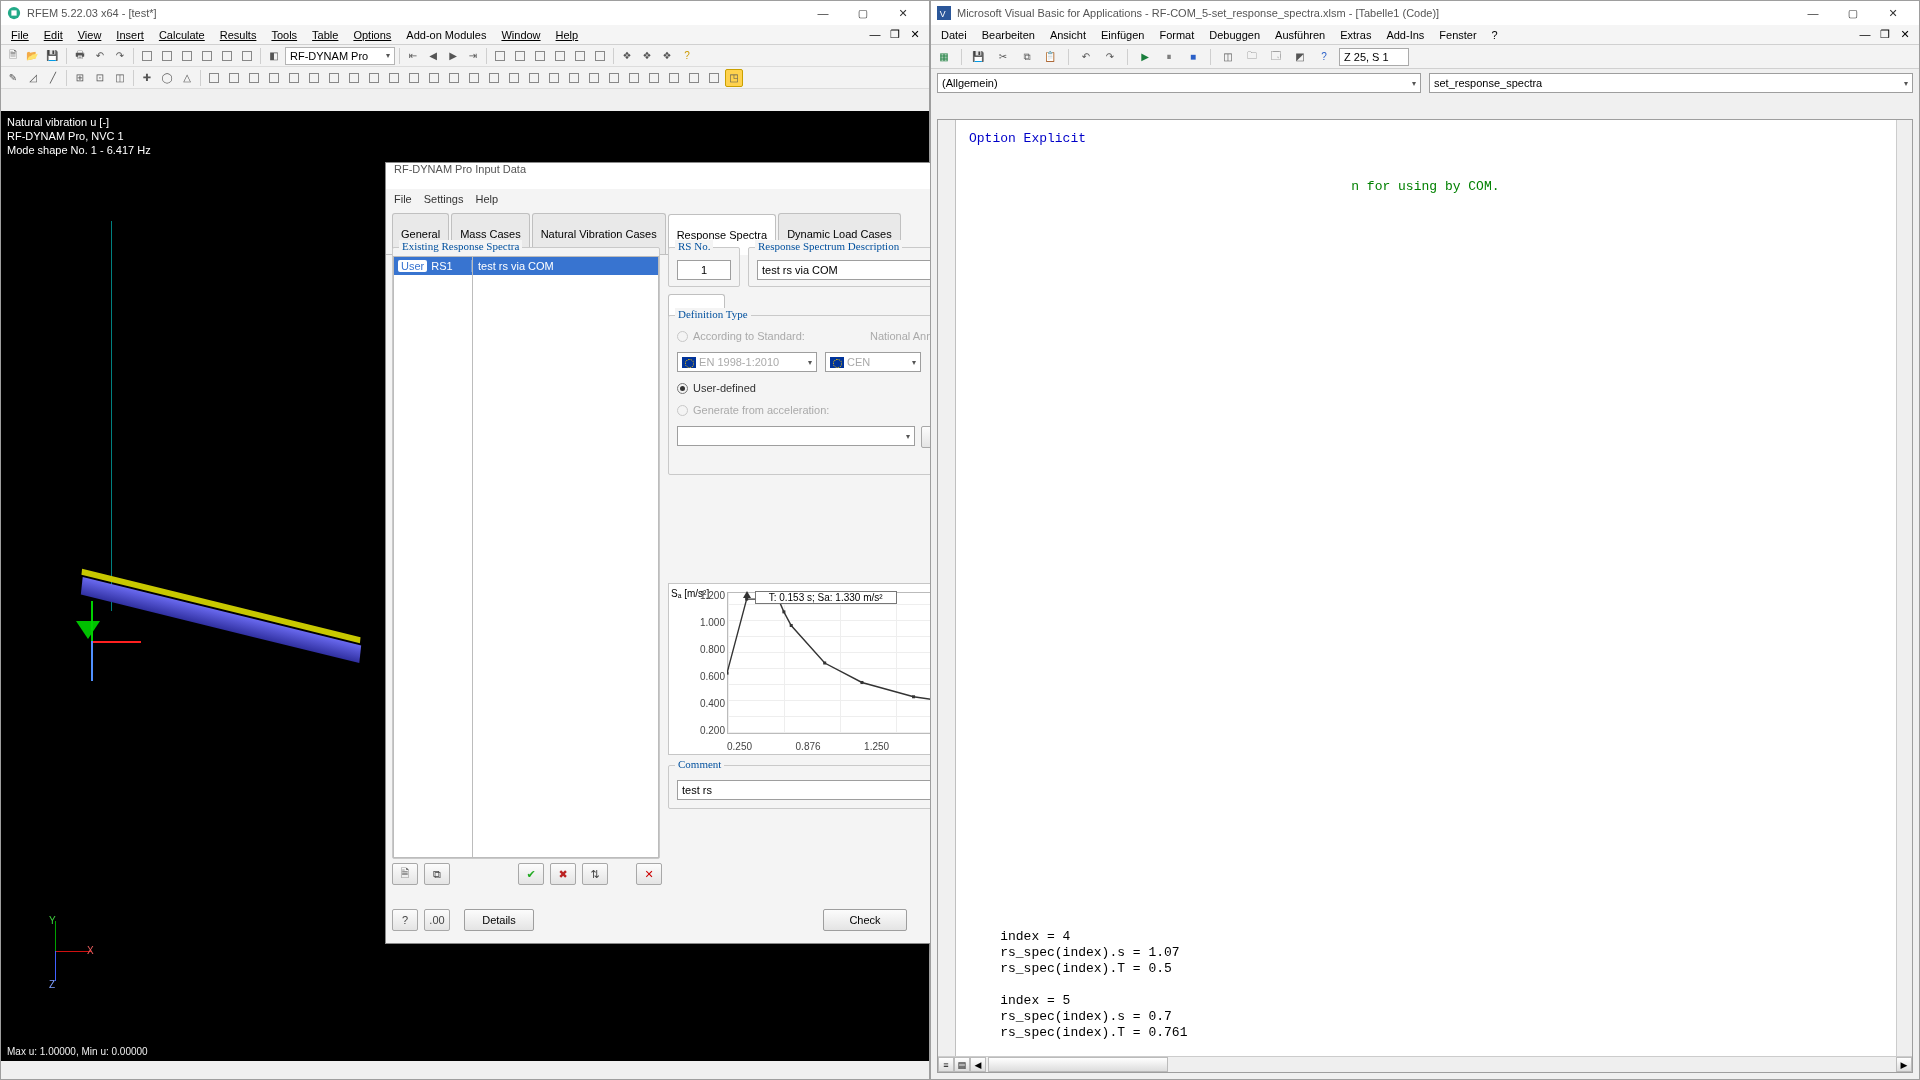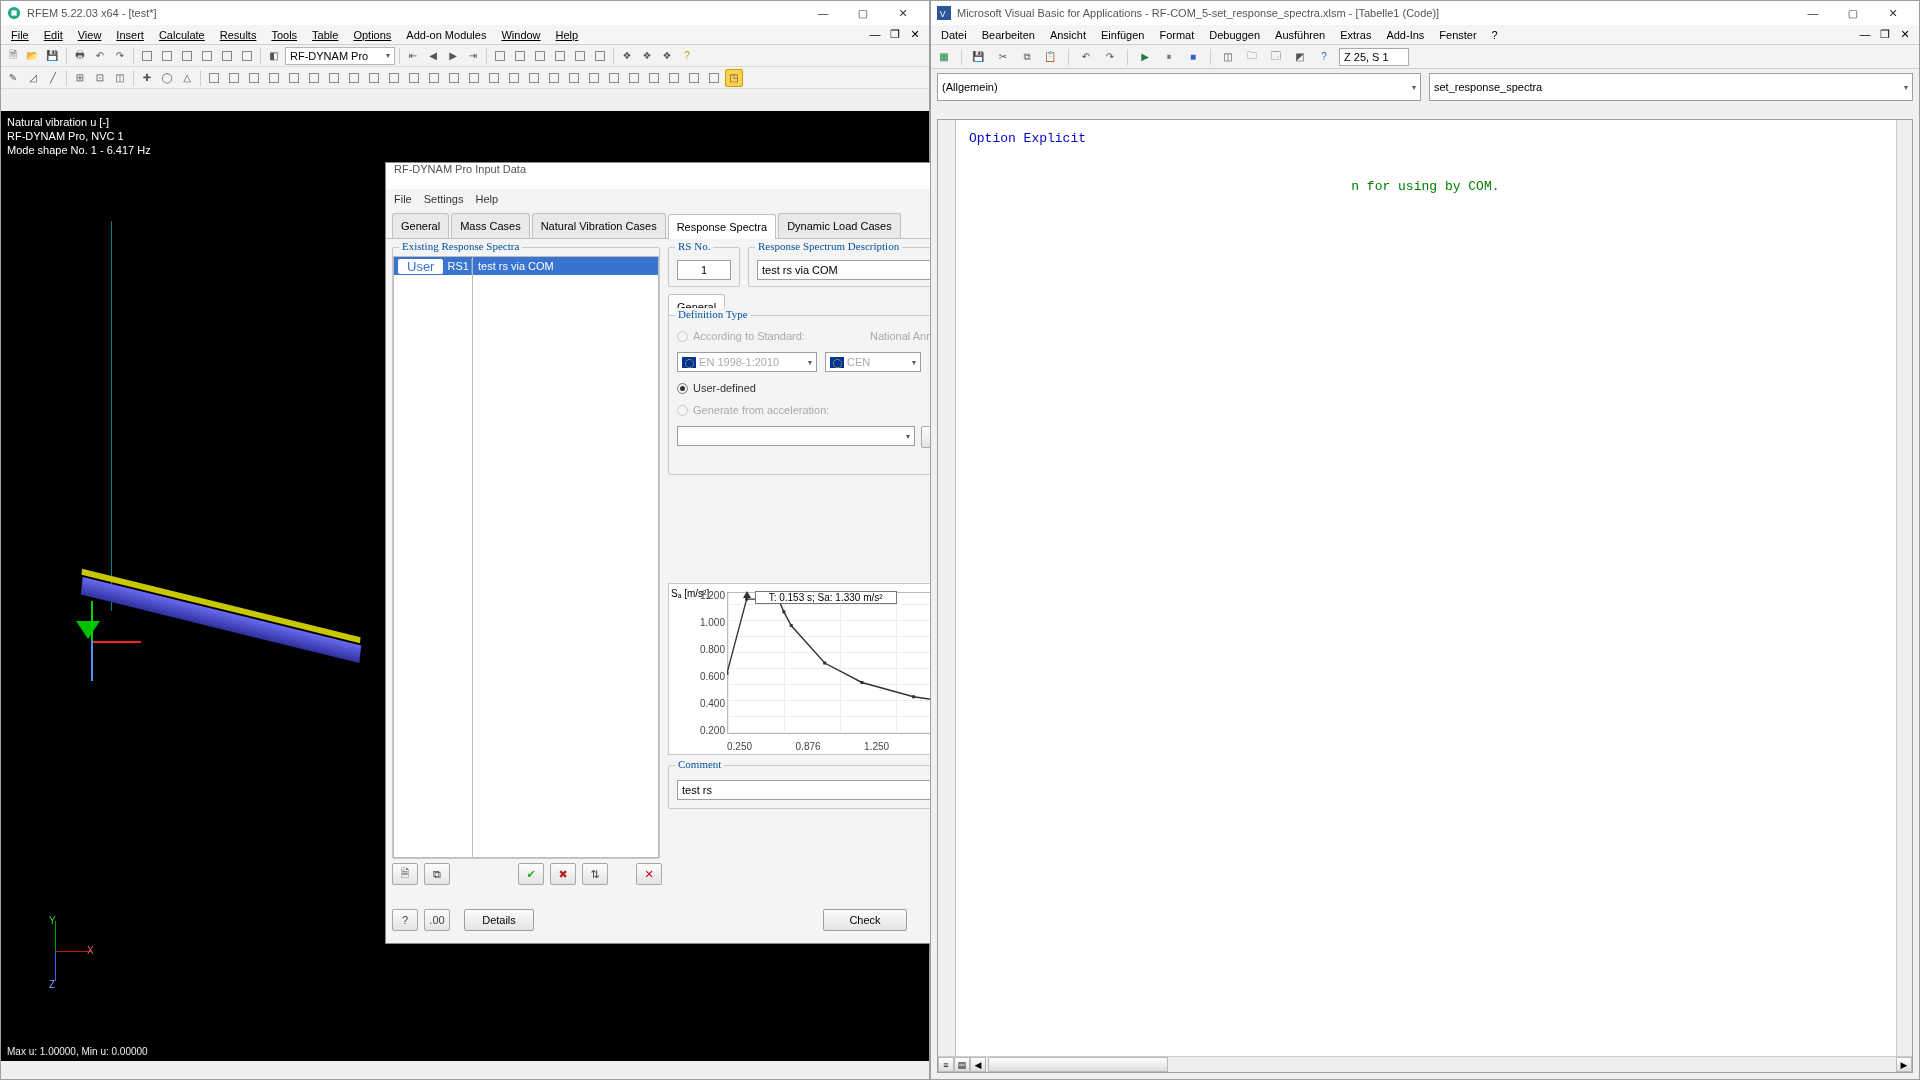--- a/index.html
+++ b/index.html
@@ -40,29 +40,29 @@
   .statusbar { position:absolute; left:0; bottom:0; right:0; height:18px; background:#ece9d8; border-top:1px solid #aaa; display:flex; align-items:center; }
   .statusbar .cell { border:1px solid #bbb; background:#e0e0e0; padding:0 6px; height:15px; line-height:14px; margin-left:-1px; font-size:10px; }
   .statusbar .pad { width:160px; }
 
   
   .dialog { position:absolute; left:385px; top:162px; width:1005px; height:782px; background:#f4f4f4; border:1px solid #8a8a8a; box-shadow:3px 3px 10px rgba(0,0,0,.25); }
   .dialog .dtitle { height:26px; background:#fff; display:flex; align-items:flex-start; padding:0 8px; color:#555;}
   .dialog .dtitle .x{ margin-left:auto; width:28px;text-align:center; color:#666;}
   .dialog .dmenu { height:20px; display:flex; align-items:center; gap:12px; padding:0 8px; color:#333;}
   .dialog .tabs { display:flex; border-bottom:1px solid #c0c0c0; padding:4px 6px 0 6px; gap:2px; }
-  .dialog .tab { background:#e9e9e9; border:1px solid #c0c0c0; border-bottom:none; padding:6px 8px; border-radius:3px 3px 0 0; }
+  .dialog .tab { background:#e9e9e9; border:1px solid #c0c0c0; border-bottom:none; padding:14px 8px; border-radius:3px 3px 0 0; }
   .dialog .tab.active { background:#fff; position:relative; top:1px; }
   .dialog .body { position:absolute; top:78px; bottom:46px; left:6px; right:6px; }
   .groupbox { border:1px solid #c9c9c9; border-radius:2px; position:absolute; background:#f4f4f4;}
   .groupbox > .gt { position:absolute; top:-8px; left:6px; background:#f4f4f4; padding:0 3px; color:#00509e; font-size:11px;font-family:Liberation Serif, serif;}
   .list { position:absolute; left:0; top:8px; right:0; bottom:0; background:#fff; border:1px solid #bcbcbc; overflow:hidden;}
   .list .row { display:flex; height:18px; align-items:center; background:#3874d0; color:#fff; }
   .list .row .idcell{ width:78px; padding-left:4px; border-right:1px solid #6a9be0; display:flex; gap:4px; align-items:center;}
-  .list .row .badge{background:#fff;color:#3874d0;font-size:13px;padding:0 9px;border-radius:2px;}
+  .list .row .badge{background:#fff;color:#3874d0;font-size:11px;padding:0 3px;border-radius:2px;}
   .list .row .txt{ padding-left:6px;}
   .list .vdiv{ position:absolute;top:0;bottom:0;left:78px;width:1px;background:#bcbcbc;}
   .btn { height:22px; min-width:70px; border:1px solid #9e9e9e; background:linear-gradient(#fcfcfc,#e4e4e4); border-radius:2px; padding:0 10px; display:inline-flex; align-items:center; justify-content:center;}
   .smallbtn{ height:22px;width:26px;border:1px solid #a8a8a8;background:linear-gradient(#fcfcfc,#e4e4e4);border-radius:2px;display:inline-flex;align-items:center;justify-content:center;font-size:11px;color:#444;}
   .input, .combo { height:20px; border:1px solid #9e9e9e; background:#fff; padding:0 4px; display:flex; align-items:center; }
   .combo .carr{ margin-left:auto; font-size:8px; color:#555;}
   .radio{ display:flex; align-items:center; gap:5px; color:#333;}
   .radio .r{ width:11px;height:11px;border:1px solid #777;border-radius:50%; display:flex;align-items:center;justify-content:center;}
   .radio .r.sel::after{content:"";width:5px;height:5px;background:#333;border-radius:50%;}
   .disabled{ color:#aaa !important; }
@@ -96,21 +96,21 @@
   .dialog .footer{ position:absolute; left:6px; right:6px; bottom:8px; height:30px; display:flex; align-items:center; }
   .dialog .footer .gap{flex:1;}
 
   
   .vba { position:absolute; left:930px; top:0; right:0; height:1080px; background:#f0f0f0; border:1px solid #9e9e9e;}
   .vba .titlebar{ background:#fff;}
   .vba .menubar{ background:#f5f5f5;}
   .vba .tool2{ height:24px; border-bottom:1px solid #d0d0d0; background:#f3f3f3; display:flex; align-items:center; padding:0 4px; gap:6px;}
   .vba .cellref{ width:70px; height:18px; border:1px solid #aaa; background:#fff; padding:0 4px; display:flex; align-items:center; font-size:11px;}
   .vba .combos{ display:flex; gap:8px; padding:4px 6px;}
-  .vba .combos .combo{ flex:1; height:28px;}
+  .vba .combos .combo{ flex:1; height:20px;}
   .vba .code-outer{ position:absolute; left:6px; right:6px; top:118px; bottom:6px; border:1px solid #9e9e9e; background:#fff;}
   .vba .gutter{ position:absolute; left:0; top:0; bottom:16px; width:18px; background:#f0f0f0; border-right:1px solid #c0c0c0;}
   .vba pre{ margin:7px; padding:4px 4px 4px 24px; font-family:Consolas,"Courier New",monospace; font-size:13px; line-height:16px; color:#000; white-space:pre; }
   .vba .kw{ color:#0000c8;}
   .vba .cm{ color:#008000;}
   .vba .hscroll{position:absolute;left:0;right:0;bottom:0;height:16px;background:#efefef;border-top:1px solid #ccc;display:flex;}
   .vba .hscroll .hsbtn{width:16px;border:1px solid #bbb;background:linear-gradient(#fff,#ddd);display:flex;align-items:center;justify-content:center;font-size:9px;}
   .vba .hscroll .thumb{width:180px;border:1px solid #bbb;background:linear-gradient(#fff,#ddd);margin-left:2px;}
   .vba .vscroll{position:absolute;right:0;top:0;bottom:16px;width:16px;background:#efefef;border-left:1px solid #ccc;}
   svg{display:block;}
@@ -662,20 +662,27 @@
       </div>
   </div>
   <div class="code-outer">
     <div class="gutter"></div>
     <div class="vscroll"></div>
 <pre><span class="kw">Option Explicit</span>
 
 
 <span style="visibility:hidden">xxxxxxxxxxxxxxxxxxxxxxxxxxxxxxxxxxxxxxxxxxxxxxxxx</span><span class="cm">n for using by COM.</span>
 </pre>
+<pre style="position:absolute;bottom:20px;left:0;" id="vba-bottom">    index = 4
+    rs_spec(index).s = 1.07
+    rs_spec(index).T = 0.5
+
+    index = 5
+    rs_spec(index).s = 0.7
+    rs_spec(index).T = 0.761</pre>
     <div class="hscroll">
       <div class="hsbtn">≡</div>
       <div class="hsbtn">▤</div>
       <div class="hsbtn">◀</div>
       <div class="thumb"></div>
       <div style="flex:1"></div>
       <div class="hsbtn">▶</div>
     </div>
   </div>
 </div>

